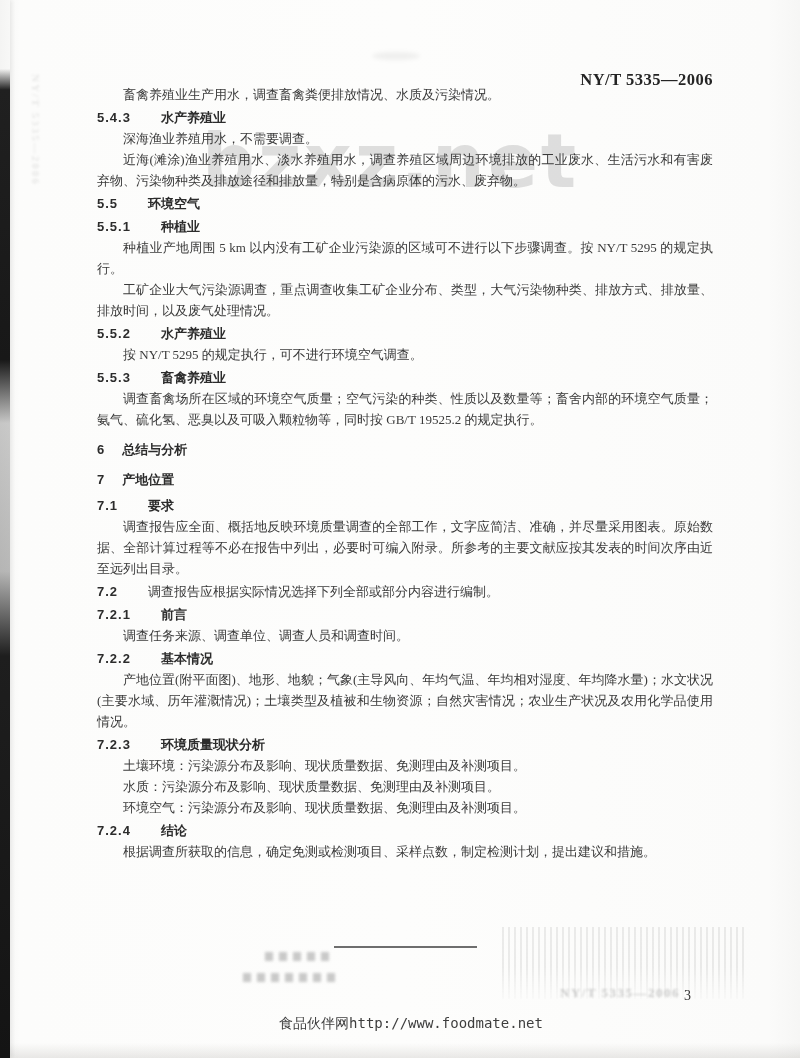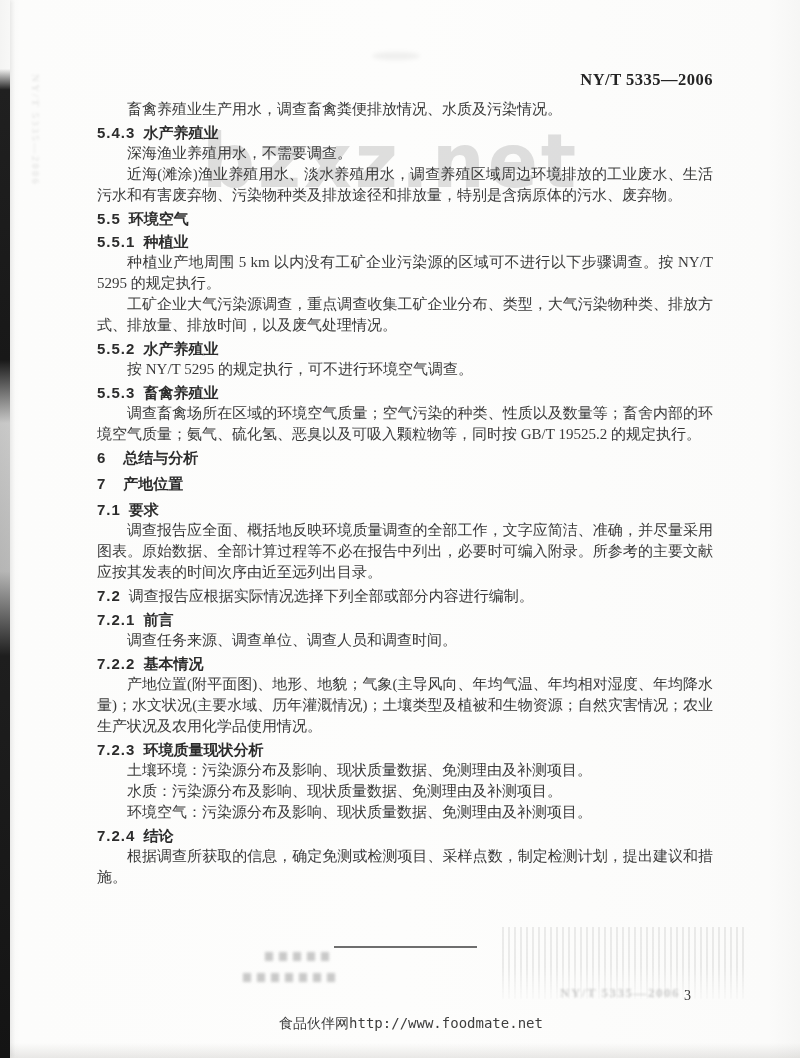--- a/index.html
+++ b/index.html
@@ -29,34 +29,34 @@
     position:absolute; left:202px; top:124px; z-index:0;
     font:bold 74px/1 "DejaVu Sans", sans-serif; letter-spacing:3px;
     color:rgba(178,178,178,.42); filter:blur(.6px); white-space:nowrap;
   }
   .std-no {
     position:absolute; top:70px; right:87px; z-index:2;
     font:bold 16.5px/1.2 "Liberation Serif", serif; letter-spacing:.5px; color:#242424;
   }
   
   .content {
-    position:absolute; left:97px; top:99px; width:616px; z-index:2;
-    font-size:15px; line-height:21px; color:#3a3a3a;
+    position:absolute; left:97px; top:84px; width:616px; z-index:2;
+    font-size:13px; line-height:21px; color:#3a3a3a;
     text-align:justify;
   }
   .blk { margin:0; }
   .blk.p { text-indent:2em; }
   .blk.h1, .blk.h2, .blk.h3 {
     font-family:"Liberation Sans", sans-serif; font-weight:bold; color:#2c2c2c;
     text-indent:0;
   }
-  .blk.h1 { margin:2px 0 5px; }
+  .blk.h1 { margin:9px 0 5px; }
   .blk.h2, .blk.h3 { margin:2px 0 0; }
   .blk.clause { margin:2px 0 0; text-indent:0; }
-  .blk .num { margin-right:8px; letter-spacing:1px; }
+  .blk .num { margin-right:30px; letter-spacing:1px; }
   .blk.h1 .num { margin-right:17px; }
   .blk.clause .num { font-family:"Liberation Sans", sans-serif; font-weight:bold; color:#2c2c2c; }
   
   .end-rule { position:absolute; left:334px; top:946px; width:143px; height:2px;
     background:#6e6e6e; z-index:2; }
   .ghost-bl { position:absolute; left:243px; top:952px; width:96px; z-index:1; }
   .ghost-bl i { display:block; height:9px; margin-bottom:12px;
     background:repeating-linear-gradient(90deg, rgba(115,115,115,.38) 0 8px, rgba(0,0,0,0) 8px 14px);
     filter:blur(1.6px); }
   .ghost-bl i:first-child { width:66px; margin-left:22px; }

